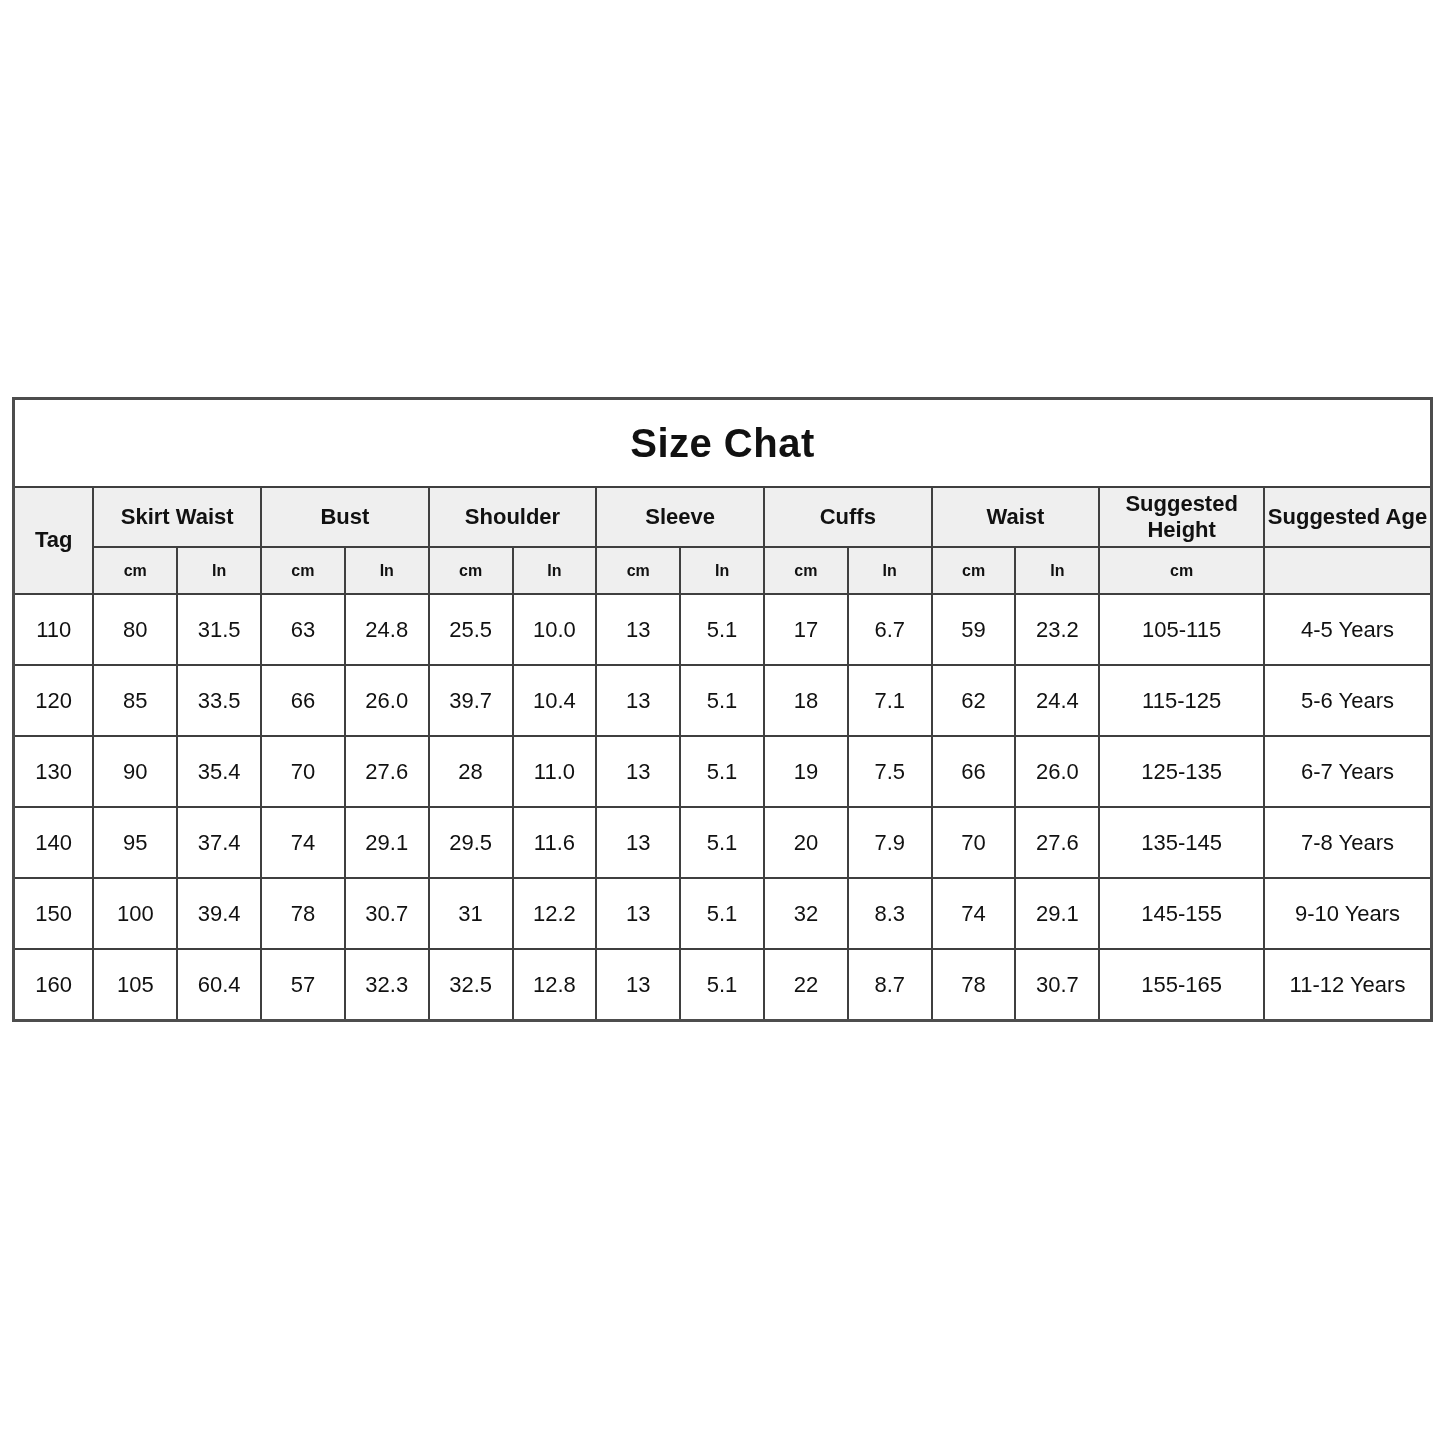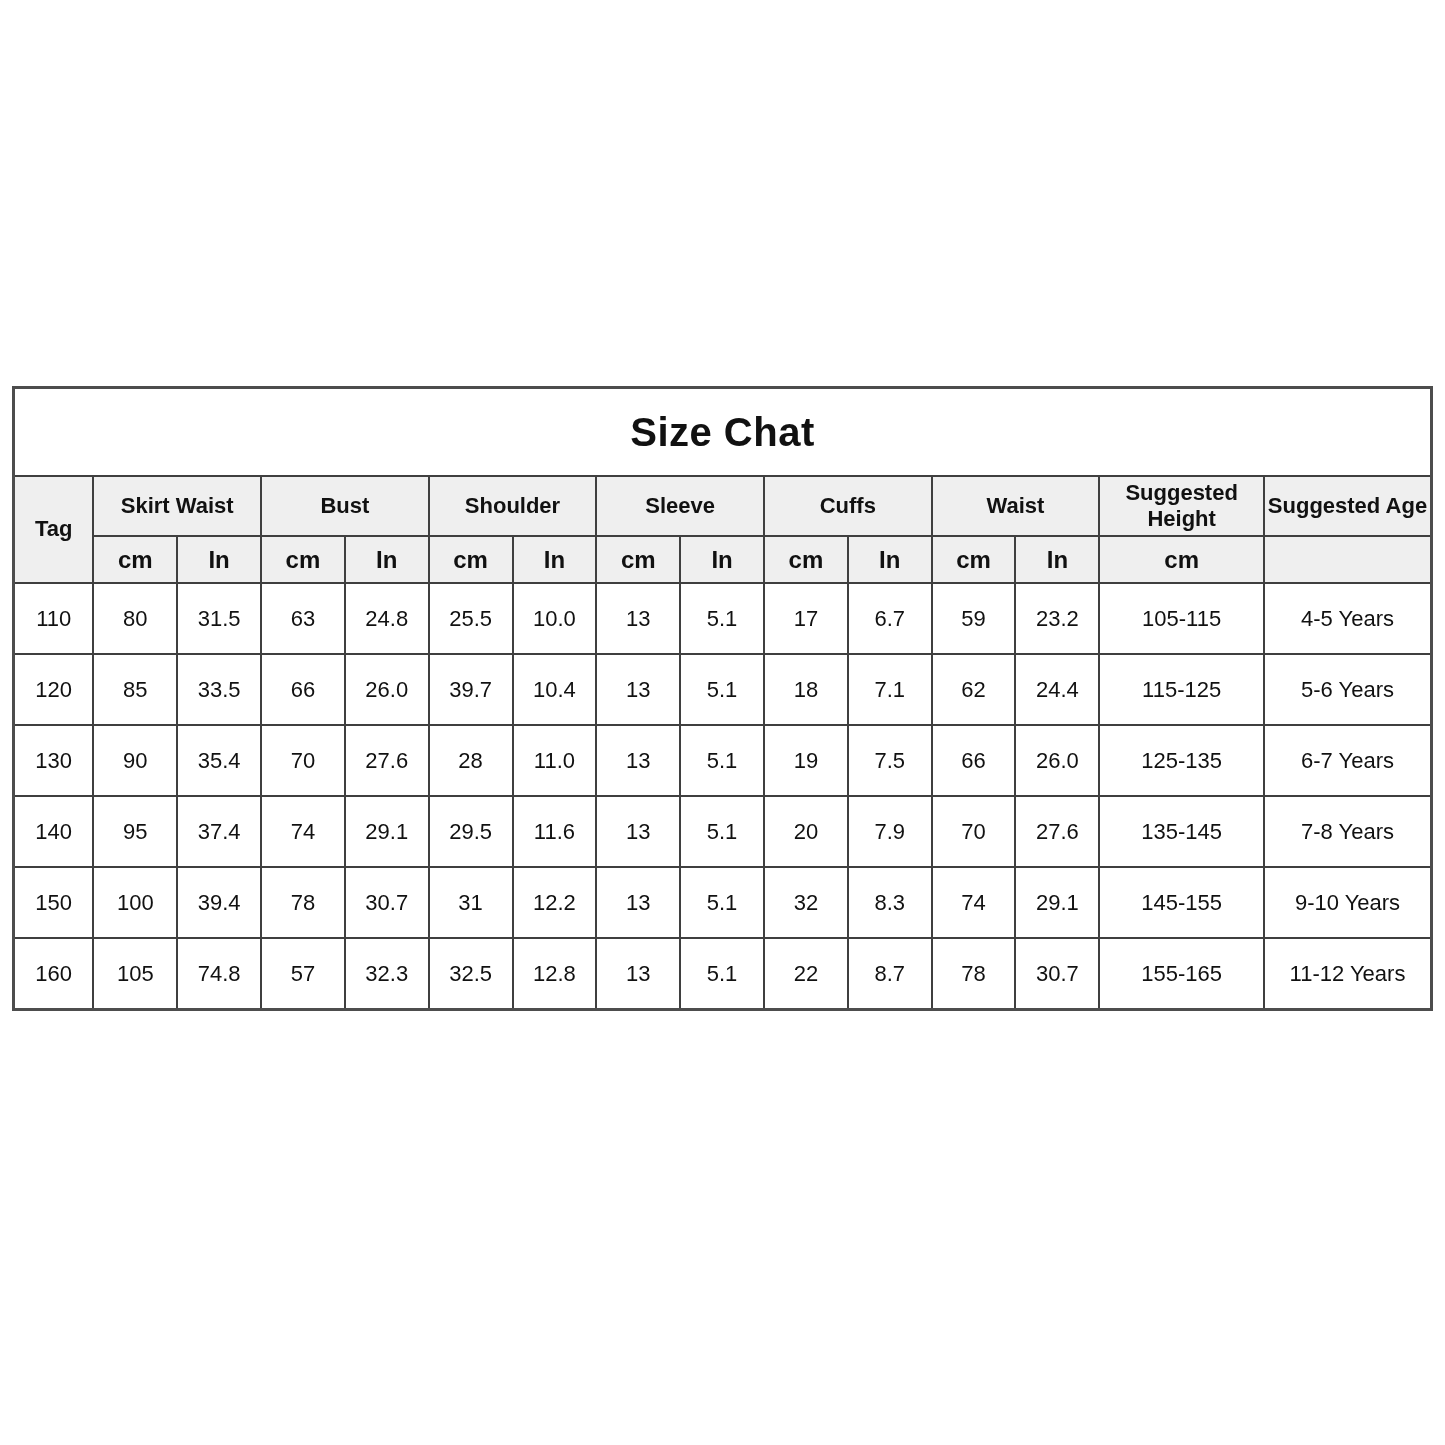--- a/index.html
+++ b/index.html
@@ -11,21 +11,21 @@
   }
   .canvas {
     position: relative;
     width: 1445px;
     height: 1445px;
     background: #ffffff;
     overflow: hidden;
   }
   .size-table-wrap {
     position: absolute;
-    top: 386px;
+    top: 397px;
     left: 12px;
     width: 1421px;
   }
   table.size-table {
     border-collapse: collapse;
     width: 100%;
     table-layout: fixed;
     border: 3px solid #4d4d4d;
   }
   table.size-table th,
@@ -51,21 +51,21 @@
   tr.group-row th {
     height: 58px;
     background: #efefef;
     font-size: 22px;
     font-weight: bold;
     line-height: 1.2;
   }
   tr.units-row th {
     height: 45px;
     background: #efefef;
-    font-size: 24px;
+    font-size: 16px;
     font-weight: bold;
   }
   tbody td {
     height: 69px;
     background: #ffffff;
     font-size: 22px;
     font-weight: normal;
   }
 </style>
 </head>
@@ -205,21 +205,21 @@
             <td>32</td>
             <td>8.3</td>
             <td>74</td>
             <td>29.1</td>
             <td>145-155</td>
             <td>9-10 Years</td>
           </tr>
           <tr>
             <td>160</td>
             <td>105</td>
-            <td>74.8</td>
+            <td>60.4</td>
             <td>57</td>
             <td>32.3</td>
             <td>32.5</td>
             <td>12.8</td>
             <td>13</td>
             <td>5.1</td>
             <td>22</td>
             <td>8.7</td>
             <td>78</td>
             <td>30.7</td>

